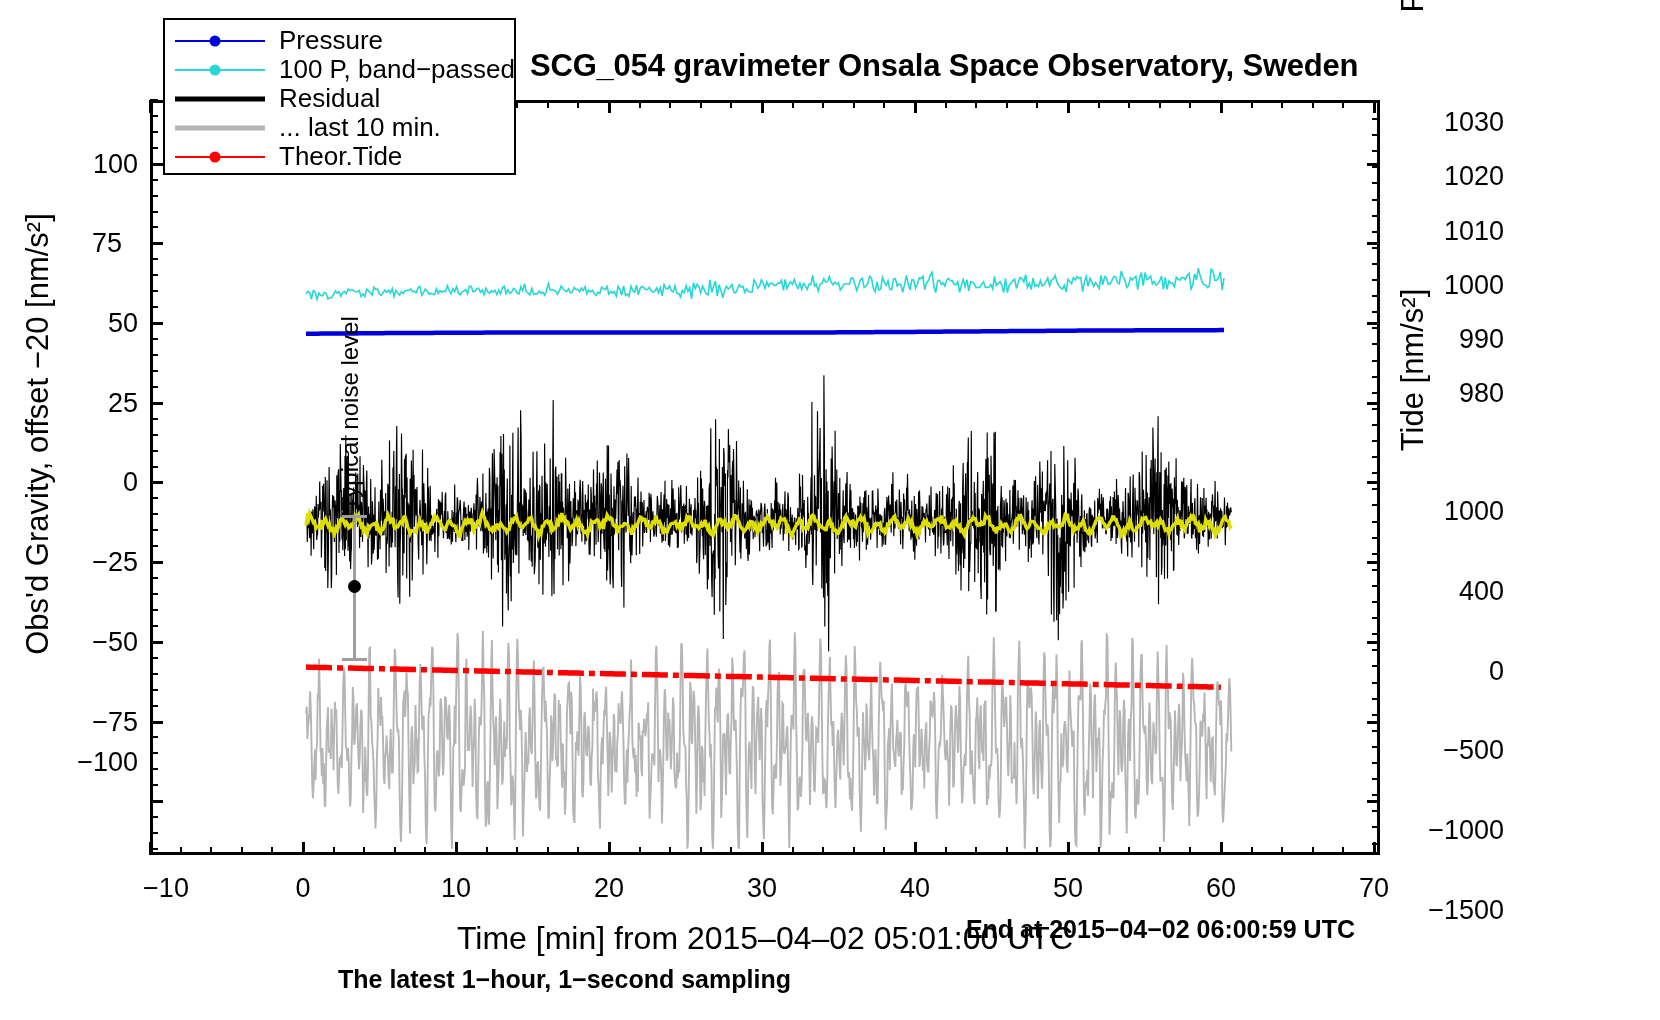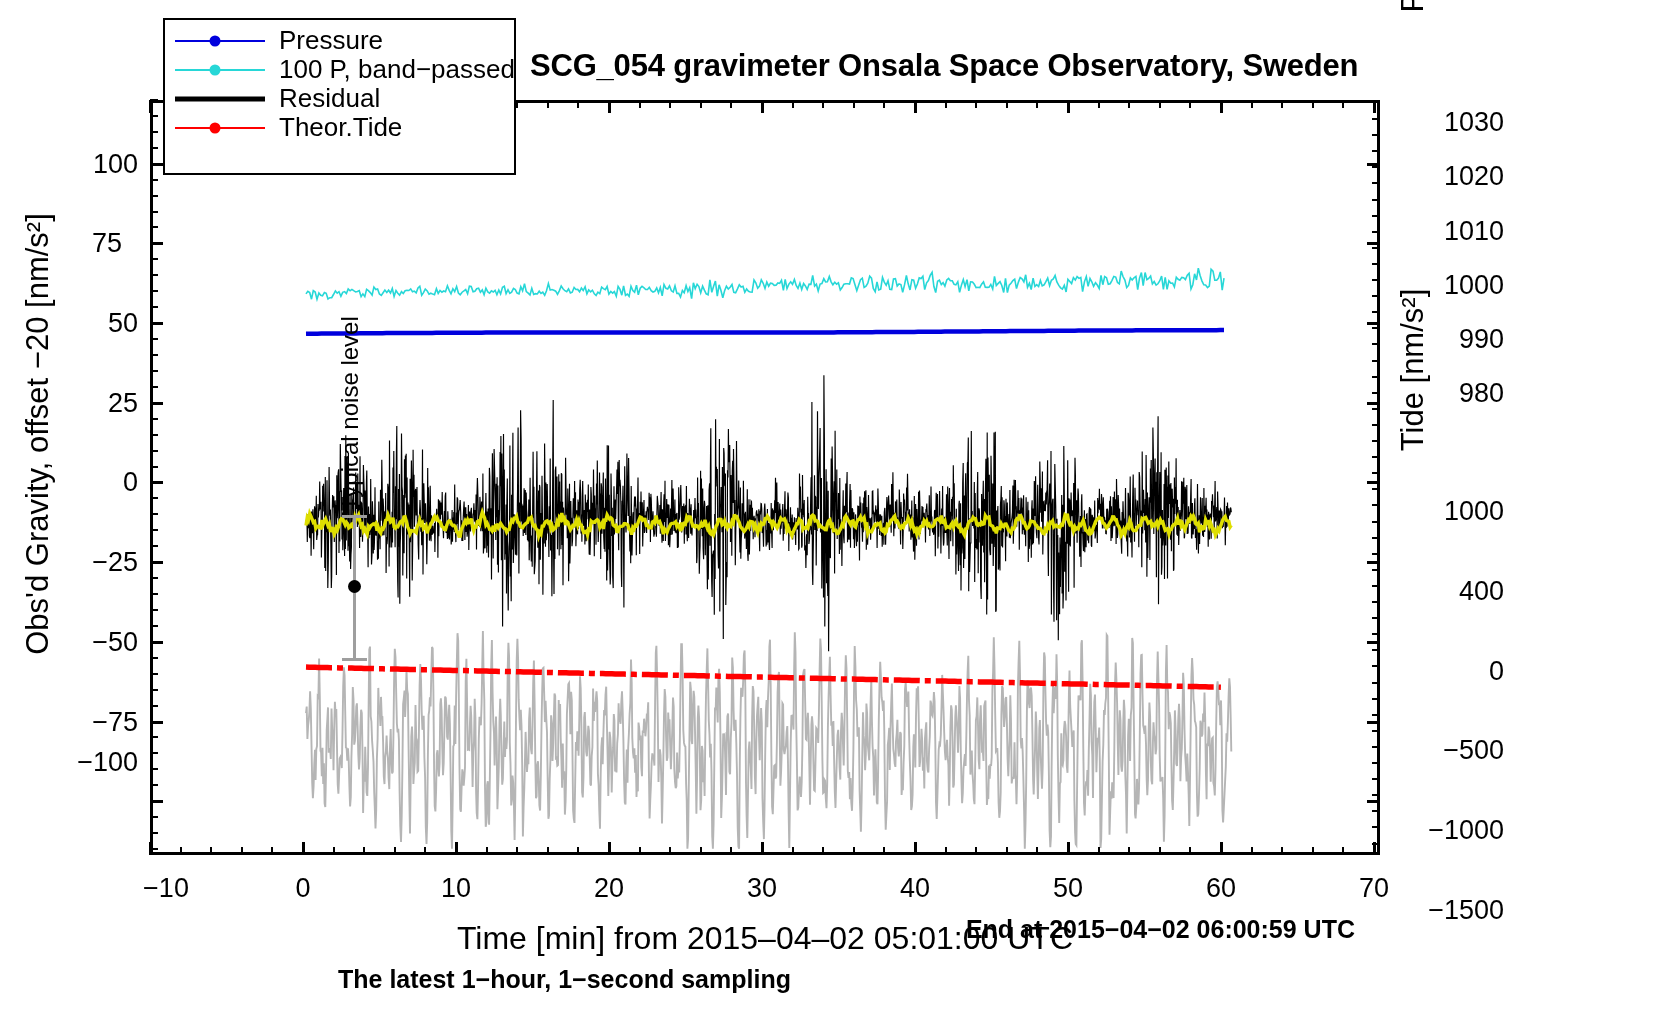--- a/index.html
+++ b/index.html
@@ -366,20 +366,26 @@
       <span class="legend-label">100 P, band−passed</span>
     </div>
     <div class="legend-row">
       <span class="legend-key">
         <span class="legend-line" style="border-top: 5px solid rgb(0, 0, 0);"></span>
       </span>
       <span class="legend-label">Residual</span>
     </div>
     <div class="legend-row">
       <span class="legend-key">
+        <span class="legend-line" style="border-top: 5px solid rgb(181, 181, 181);"></span>
+      </span>
+      <span class="legend-label">... last 10 min.</span>
+    </div>
+    <div class="legend-row">
+      <span class="legend-key">
         <span class="legend-line" style="border-top: 2px solid rgb(255, 0, 0);"></span>
         <span class="legend-dot" style="background: rgb(255, 0, 0);"></span>
       </span>
       <span class="legend-label">Theor.Tide</span>
     </div>
   </div>
 
 </div>
 
 </body></html>

